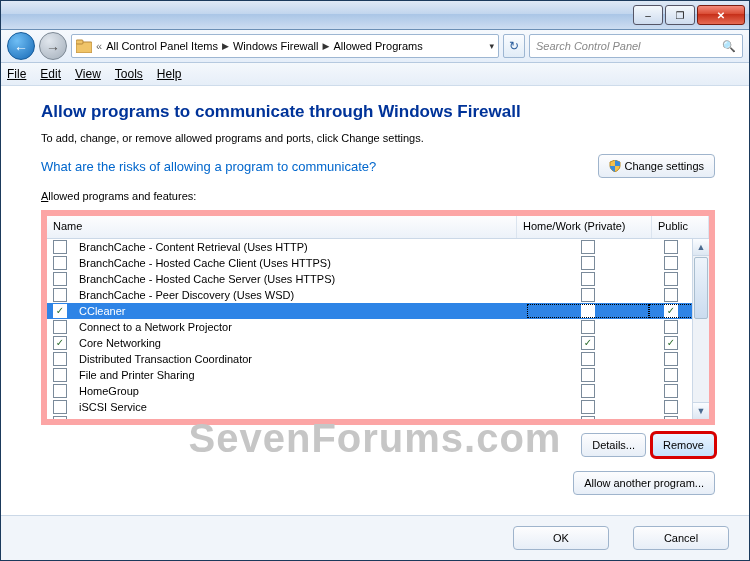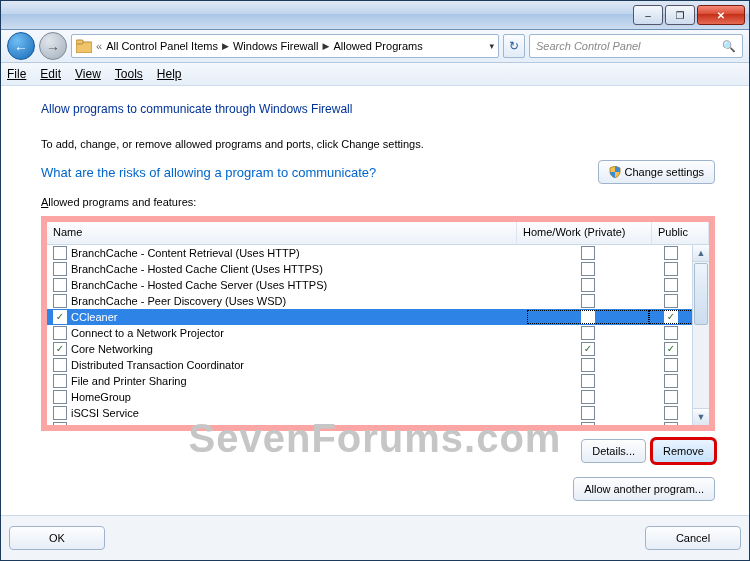--- a/index.html
+++ b/index.html
@@ -17,55 +17,55 @@
   .addr .crumb{color:#000;white-space:nowrap}
   .addr .chev{color:#333;font-size:9px}
   .addrbtn{width:20px;height:22px;border:1px solid #9db6d2;background:linear-gradient(#fafcff,#e1ecf7);display:flex;align-items:center;justify-content:center;font-size:12px;color:#275a9a;border-radius:2px}
   .search{width:200px;height:22px;border:1px solid #9db6d2;background:#fff;display:flex;align-items:center;padding:0 6px;color:#888;font-style:italic;font-size:11px;border-radius:2px;justify-content:space-between}
   
   .menubar{height:22px;background:linear-gradient(#f4f8fc,#e6eef8);border-bottom:1px solid #cedceb;display:flex;align-items:center;padding:0 6px;gap:14px;font-size:12px}
   .menubar span{cursor:default}
   .ul{text-decoration:underline}
   
   .body{flex:1;background:#fff;padding:16px 34px 10px 40px;position:relative;overflow:hidden}
-  h1{font-size:12px;font-weight:normal;color:#003399;margin:0 0 22px 0}
+  h1{font-size:17px;font-weight:bold;color:#003399;margin:0 0 10px 0}
   .sub{font-size:11px;color:#000;margin-bottom:10px}
   .link{color:#0066cc;font-size:13px}
   .toprow{display:flex;justify-content:space-between;align-items:center;margin-bottom:12px}
   .btn{height:22px;border:1px solid #9fb4cc;background:linear-gradient(#fdfdfe,#e7eef7);border-radius:4px;padding:0 10px;font-size:11px;display:inline-flex;align-items:center;gap:4px;cursor:default}
   .btn.highlight{background:linear-gradient(#eaf4ff,#c5e1fb);border-color:#5a93cc}
   .btn.red-outline{outline:3px solid #d80000;outline-offset:-1px}
   .shield{width:12px;height:12px}
   .groupcap{font-size:11px;margin-bottom:8px}
   .listwrap{border:6px solid #fca5a5;}
   .listhead{height:22px;background:linear-gradient(#fdfdfe,#ecf2f9);border-bottom:1px solid #cbd8e7;display:flex;font-size:11px}
   .listhead .col{padding:4px 6px;border-right:1px solid #dbe4ef}
   .col-name{flex:1}
   .col-hw{width:122px;text-align:left}
   .col-pub{width:44px;text-align:left}
   .listbody{height:180px;overflow:hidden;position:relative;background:#fff}
   .rows{position:absolute;inset:0 16px 0 0}
   .row{height:16px;display:flex;align-items:center;font-size:11px}
-  .row .c1{flex:1;display:flex;align-items:center;gap:4px;padding-left:6px}
+  .row .c1{flex:1;display:flex;align-items:center;gap:12px;padding-left:6px}
   .row .c2{width:122px;display:flex;justify-content:center}
   .row .c3{width:44px;display:flex;justify-content:center}
   .row.sel{background:#2e84e6;color:#fff}
   .row.sel .c2,.row.sel .c3{outline:1px dotted #000;outline-offset:-1px}
   .row.sel .c2{outline-offset:-1px}
   .cb{width:12px;height:12px;border:1px solid #7a8a9a;background:#fff;display:inline-flex;align-items:center;justify-content:center;font-size:10px;line-height:1;color:#2b6b2b}
   .row.sel .cb{border-color:#fff}
   .scroll{position:absolute;right:0;top:0;bottom:0;width:16px;background:#eef2f7;border-left:1px solid #cbd8e7;display:flex;flex-direction:column}
   .scrbtn{height:16px;background:linear-gradient(#fafcff,#dde7f2);border-bottom:1px solid #cbd8e7;font-size:9px;display:flex;align-items:center;justify-content:center;color:#4a6a8f}
   .scrbtn.dn{border-bottom:none;border-top:1px solid #cbd8e7}
   .thumb{margin:1px;flex:0 0 60px;background:linear-gradient(#eef4fb,#cbdcef);border:1px solid #a9becf;border-radius:2px}
   .btnrow{display:flex;justify-content:flex-end;gap:6px;margin-top:8px}
   .allowrow{display:flex;justify-content:flex-end;margin-top:14px}
   .watermark{position:absolute;left:0;right:0;bottom:54px;text-align:center;font-size:40px;font-weight:bold;color:#c6c6c6;letter-spacing:1px;pointer-events:none;font-family:Arial,sans-serif}
   
-  .footer{height:44px;border-top:1px solid #cbd8e7;background:#f1f5fa;display:flex;align-items:center;justify-content:space-between;padding:0 8px;gap:12px}
+  .footer{height:44px;border-top:1px solid #cbd8e7;background:#f1f5fa;display:flex;align-items:center;justify-content:flex-end;padding:0 20px;gap:24px}
   .footer .btn{width:74px;justify-content:center}
   .folder-icon{width:16px;height:14px}
 </style>
 </head>
 <body>
 
 <div class="window">
 
   <div class="titlebar">
     <div class="winbtn">–</div>

